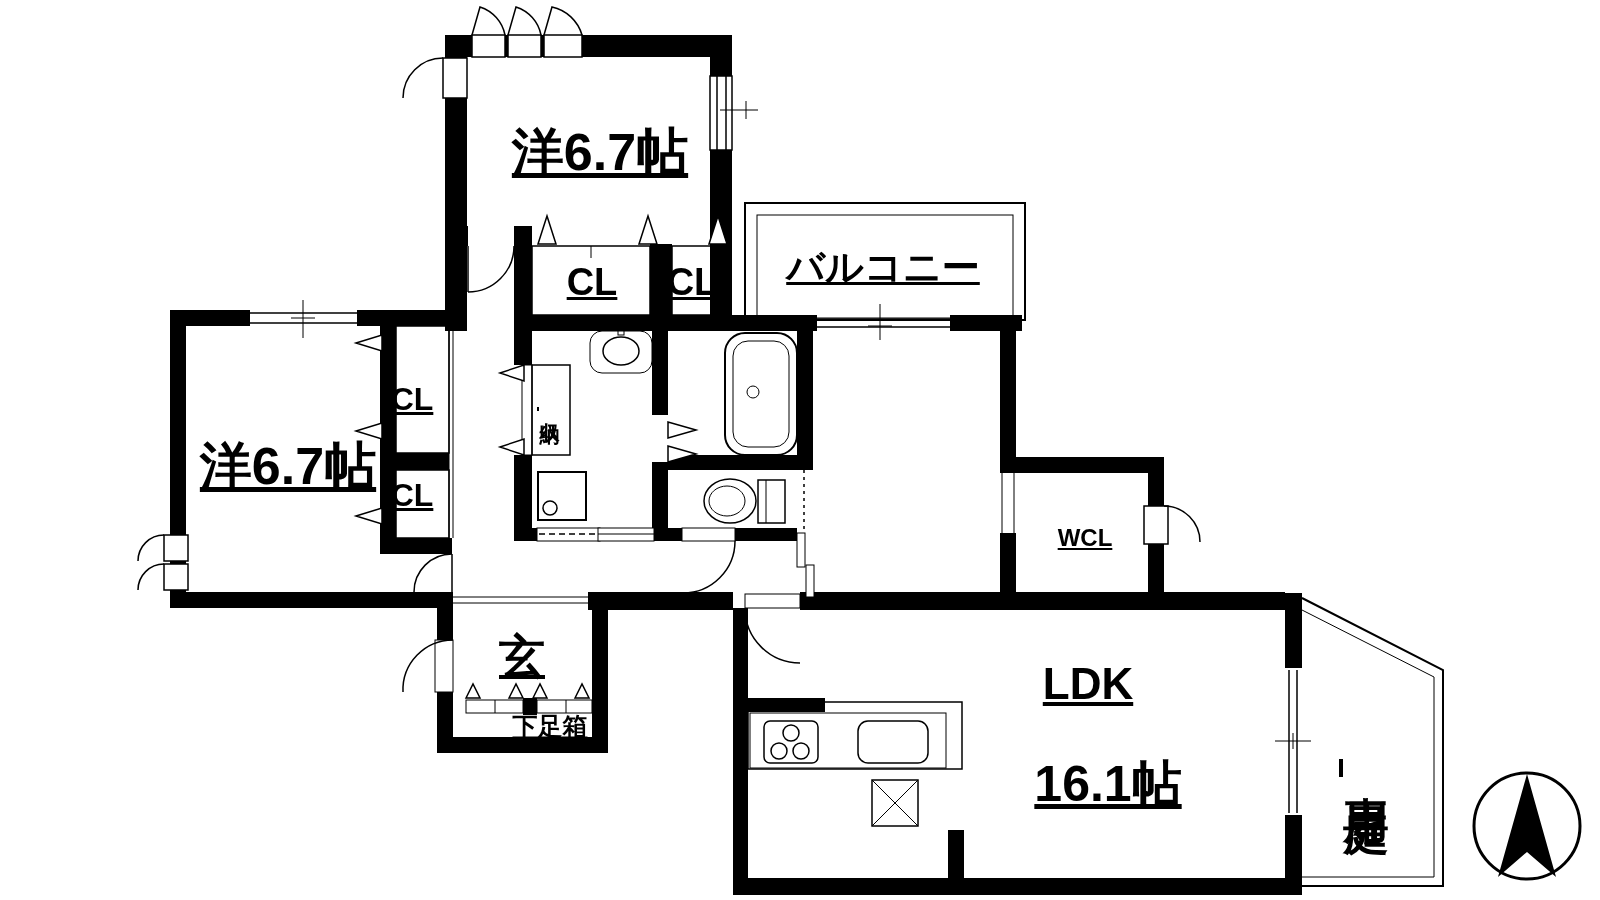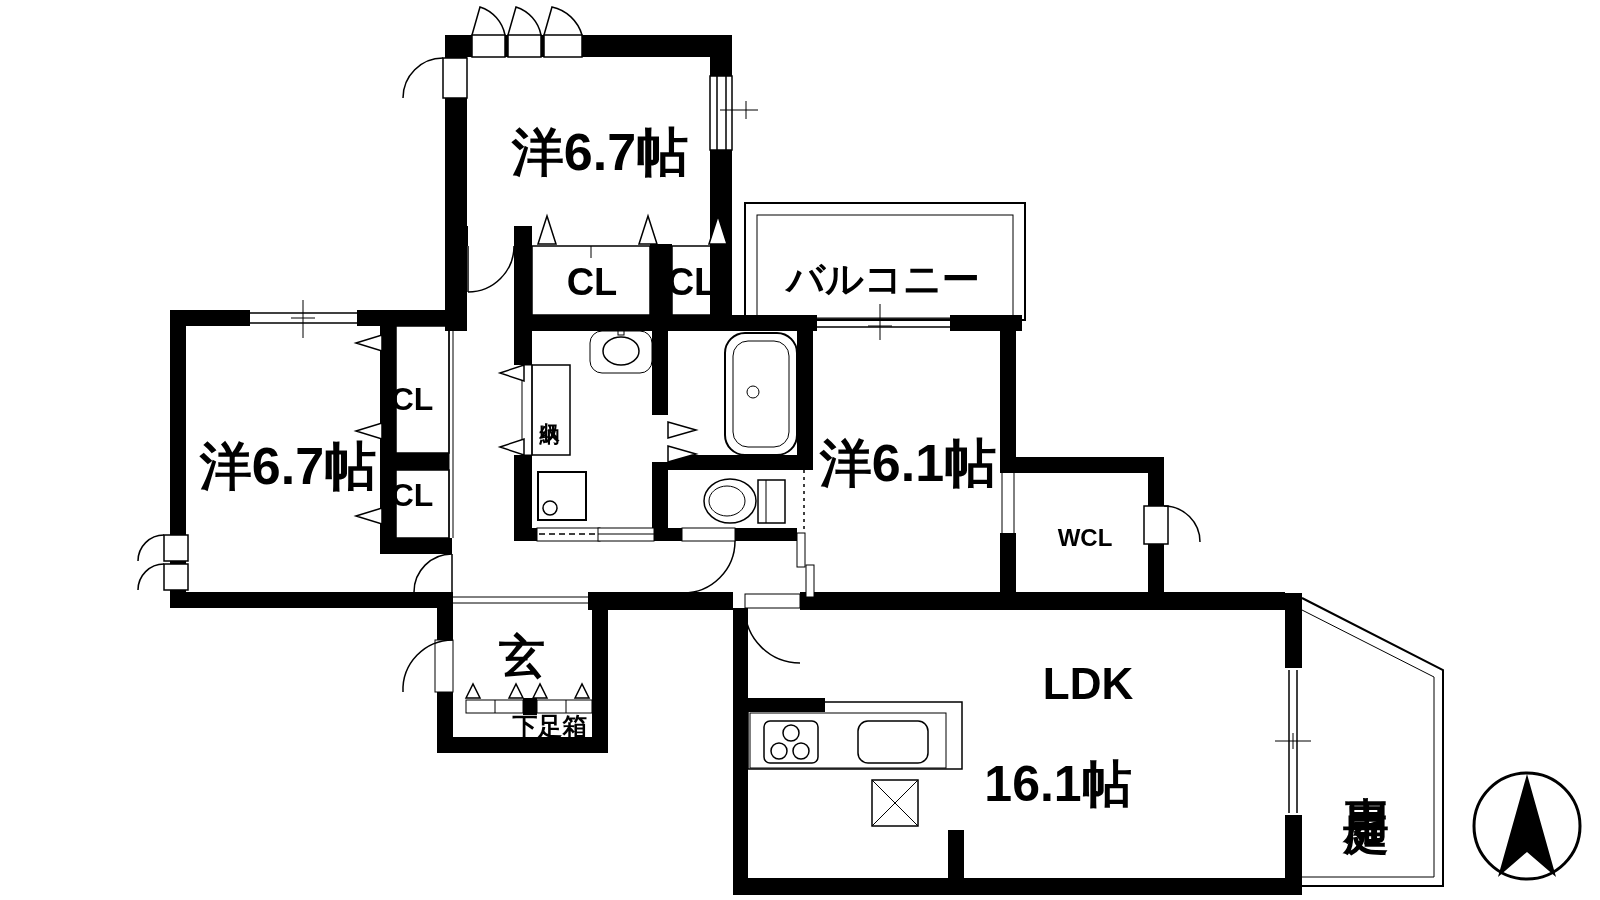--- a/index.html
+++ b/index.html
@@ -5,20 +5,21 @@
   html,body{margin:0;padding:0;background:#ffffff;}
   .stage{
     position:relative;width:1600px;height:900px;background:#ffffff;overflow:hidden;
     font-family:"Liberation Sans","DejaVu Sans",sans-serif;
   }
   .stage svg{position:absolute;left:0;top:0;}
   .lbl{
     position:absolute;transform:translate(-50%,-50%);
     font-weight:bold;color:#000;white-space:nowrap;line-height:1;
     font-family:"Liberation Sans","DejaVu Sans",sans-serif;
+    text-decoration:underline;
   }
   .v{writing-mode:vertical-rl;text-orientation:upright;letter-spacing:6px;}
 </style>
 </head>
 <body>
 
 <div class="stage">
 <svg width="1600" height="900" viewBox="0 0 1600 900">
 
   <g fill="#000">
@@ -277,27 +278,26 @@
     <line x1="872" y1="780" x2="918" y2="826" stroke-width="1"></line>
     <line x1="918" y1="780" x2="872" y2="826" stroke-width="1"></line>
   </g>
   <g>
     <circle cx="1527" cy="826" r="53" fill="#fff" stroke="#000" stroke-width="3"></circle>
     <polygon points="1527,774 1556,877 1527,852 1498,877" fill="#000"></polygon>
   </g>
 </svg>
 
   <div class="lbl" style="left:600px;top:152px;font-size:52px;">洋6.7帖</div>
-  <div class="lbl" style="left:883px;top:267px;font-size:38px;margin-top:12px;">バルコニー</div>
+  <div class="lbl" style="left:883px;top:267px;font-size:38px;">バルコニー</div>
   <div class="lbl" style="left:592px;top:282px;font-size:38px;">CL</div>
   <div class="lbl" style="left:692px;top:282px;font-size:38px;">CL</div>
   <div class="lbl" style="left:288px;top:466px;font-size:52px;">洋6.7帖</div>
   <div class="lbl" style="left:412px;top:399px;font-size:32px;">CL</div>
   <div class="lbl" style="left:412px;top:495px;font-size:32px;">CL</div>
   <div class="lbl v" style="left:550px;top:409px;font-size:20px;letter-spacing:2px;">収納</div>
-  <div class="lbl" style="left:908px;top:463px;font-size:52px;">洋6.1帖</div>
   <div class="lbl" style="left:1085px;top:538px;font-size:24px;">WCL</div>
   <div class="lbl" style="left:522px;top:656px;font-size:46px;">玄</div>
   <div class="lbl" style="left:550px;top:726px;font-size:25px;">下足箱</div>
   <div class="lbl" style="left:1088px;top:684px;font-size:44px;">LDK</div>
-  <div class="lbl" style="left:1058px;top:784px;font-size:50px;">16.1帖</div>
+  <div class="lbl" style="left:1108px;top:784px;font-size:50px;">16.1帖</div>
   <div class="lbl v" style="left:1367px;top:768px;font-size:46px;">専用庭</div>
 </div>
 
 </body></html>

